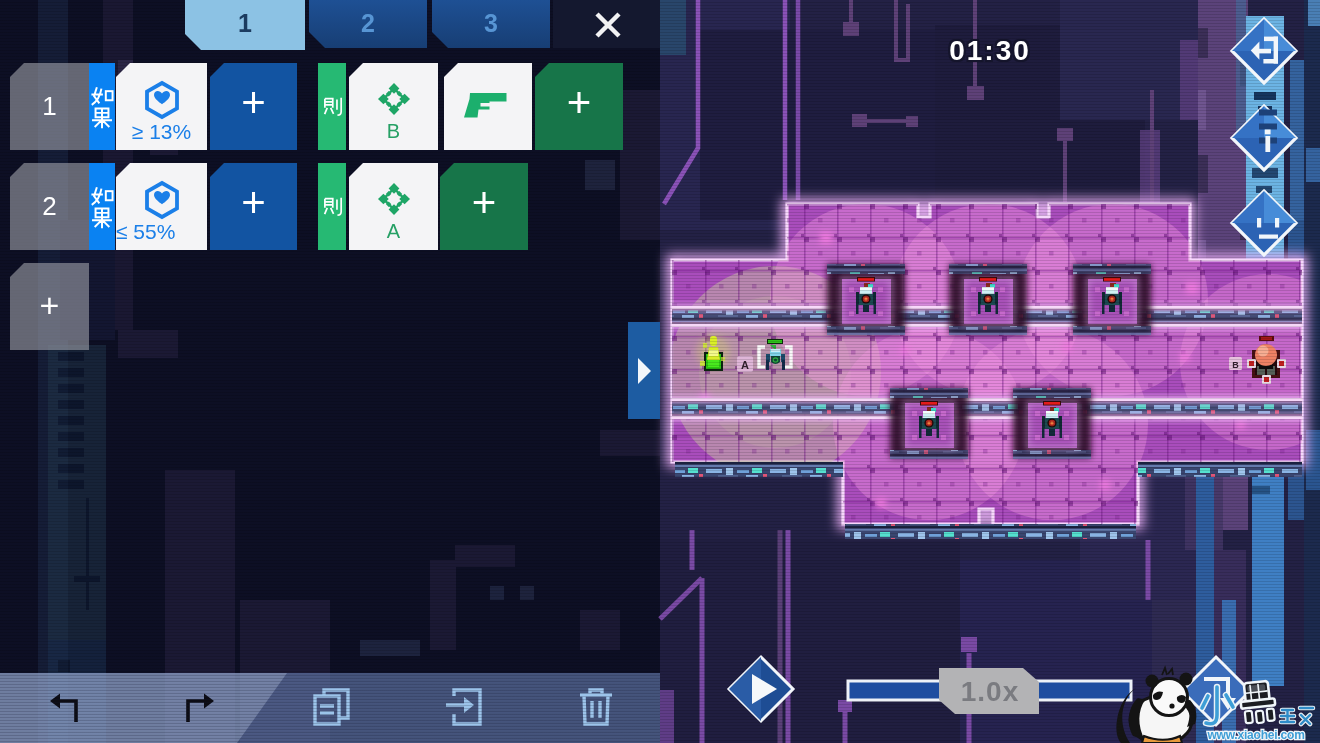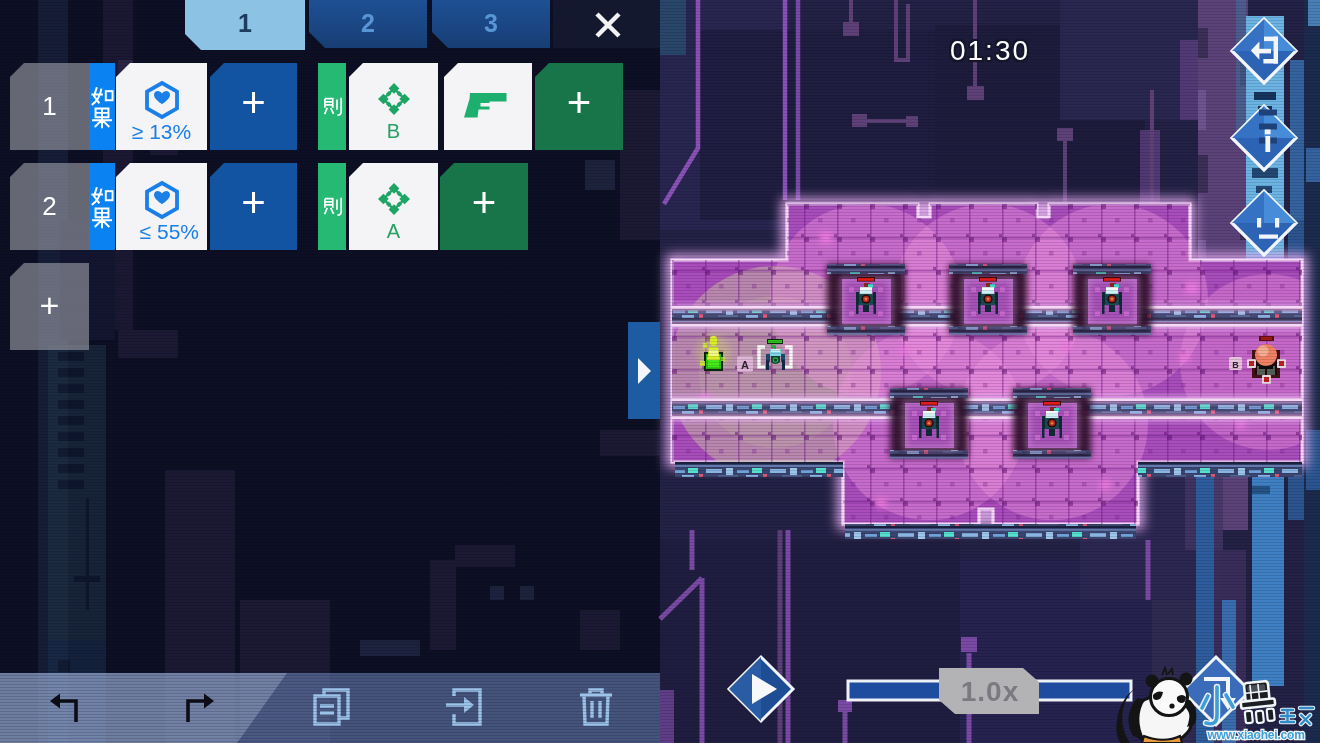--- a/index.html
+++ b/index.html
@@ -436,21 +436,21 @@
       <rect x="10.6" y="4.2" width="4.6" height="6.2"></rect>
       <path d="M3.6,16 H12.4 V22 H3.6 Z M8,16 V22 M3.6,19 H12.4 M1.2,24 H14.8 M8,22 V29.5 M7.4,24.3 L3,28.6 M8.6,24.3 L13,28.6"></path>
     </g>
   </svg>
 
   <div class="card notch" style="left:116px;top:163px;width:91px;background:#f4f4f6"></div>
   <svg class="abs" style="left:142px;top:180px" width="40" height="40" viewBox="0 0 40 40">
     <path d="M20,3 L35,11.5 V28.5 L20,37 L5,28.5 V11.5 Z" fill="none" stroke="#1b7fe8" stroke-width="3.8"></path>
     <path d="M20,13.6 c2.2,-3.8 8,-3.4 8,1.4 c0,3.4 -5,7.2 -8,9.2 c-3,-2 -8,-5.8 -8,-9.2 c0,-4.8 5.8,-5.2 8,-1.4 Z" fill="#1b7fe8"></path>
   </svg>
-  <div class="abs" style="left:116px;top:220px;width:83px;text-align:right;color:#1b7fe8;font-size:21px">≤ 55%</div>
+  <div class="abs" style="left:116px;top:220px;width:83px;text-align:left;color:#1b7fe8;font-size:21px">≤ 55%</div>
 
   <div class="card notch" style="left:210px;top:163px;width:87px;background:#1254a2;
        color:#fff;font-size:42px;font-weight:300;text-align:center;line-height:80px">+</div>
 
   <div class="card" style="left:318px;top:163px;width:28px;background:#26b973"></div>
   <svg class="abs" style="left:322px;top:196px" width="21" height="21" viewBox="0 0 16 16">
     <g stroke="#fff" stroke-width="1.3" fill="none">
       <path d="M2.2,2 H8.2 V9 M2.2,2 V9 M2.2,4.4 H8.2 M2.2,6.8 H8.2 M4,9 L2,13.8 M6.6,9 L8.8,13.6 M11.4,2.6 V10.4 M14.6,1.4 V12 C14.6,13.8 13.4,14.6 11.8,14.6"></path>
     </g>
   </svg>
@@ -628,18 +628,18 @@
   </g>
   <g stroke="#2e8cc8" stroke-width="2.4" stroke-linecap="round" fill="none">
     <path d="M1282,710 h11 m-12,6 h13 m-13,6 h13 m-6.5,-12 v12"></path>
     <path d="M1300,708 h13 m-12,7 l9,9 m0,-9 l-9,9"></path>
   </g>
 
   <text x="1256" y="739" font-size="12" font-weight="bold" fill="#3e9ed6" text-anchor="middle" style="paint-order:stroke;stroke:#f0f6fa;stroke-width:2.4px;letter-spacing:-0.2px">www.xiaohei.com</text>
 </svg>
 
 <div class="abs" style="left:910px;top:35px;width:160px;text-align:center;z-index:12;
-     color:#ffffff;font-size:28px;font-weight:normal;letter-spacing:2px;
+     color:#ffffff;font-size:28px;font-weight:bold;letter-spacing:2px;
      text-shadow:-2px 0 #15152c,2px 0 #15152c,0 -2px #15152c,0 2px #15152c,2px 2px #15152c,-2px -2px #15152c,2px -2px #15152c,-2px 2px #15152c">01:30</div>
 
 <div class="abs" style="left:0;top:0;width:1320px;height:743px;
      background:repeating-linear-gradient(to bottom,rgba(0,0,0,0) 0 2px,rgba(0,0,0,0.13) 2px 3px);
      pointer-events:none;z-index:5"></div>
 
 </body></html>

